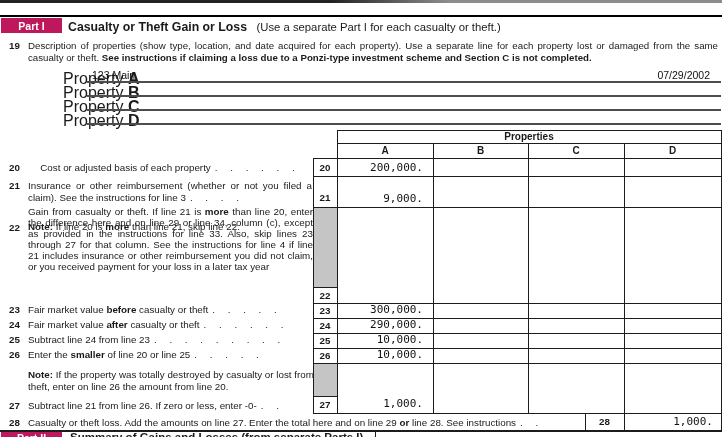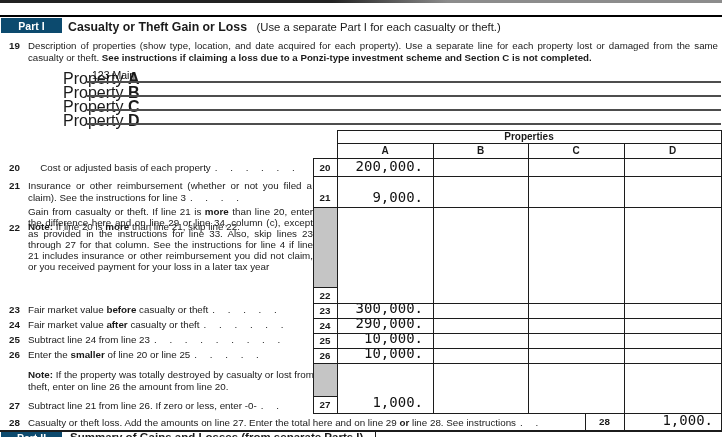--- a/index.html
+++ b/index.html
@@ -8,26 +8,26 @@
   .abs{position:absolute;}
   .hl,.vl{position:absolute;background:#1c1c1c;}
   .gray{position:absolute;background:#c5c5c5;}
   .ln{position:absolute;left:2px;width:18px;text-align:right;font-weight:bold;font-size:9.8px;}
   .txt{position:absolute;left:28px;width:284px;font-size:9.8px;line-height:12.4px;text-align:justify;}
   .txt b{font-weight:bold;}
   .ncell{position:absolute;display:flex;align-items:center;justify-content:center;
          font-weight:bold;font-size:9.8px;box-sizing:border-box;}
   .vcell{position:absolute;display:flex;align-items:flex-end;justify-content:flex-end;
          padding:0 10px 2px 0;box-sizing:border-box;
-         font-family:"DejaVu Sans Mono",monospace;font-size:14px;color:#111;}
+         font-family:"DejaVu Sans Mono",monospace;font-size:11px;color:#111;}
   .mono{font-family:Liberation Sans, sans-serif;font-size:10.5px;color:#111;}
   .dots{letter-spacing:5px;margin-left:4px;white-space:nowrap;}
   .colhead{position:absolute;display:flex;align-items:center;justify-content:center;
            font-weight:bold;font-size:10px;}
-  .badge{position:absolute;background:#0c4a6e;color:#fff;font-weight:bold;
+  .badge{position:absolute;background:#be185d;color:#fff;font-weight:bold;
          display:flex;align-items:center;justify-content:center;font-size:10.5px;}
   .plabel{position:absolute;left:63px;font-size:16px;}
 </style>
 </head>
 <body>
 
 <div id="page">
 
   <div class="abs" style="left:0;top:0;width:722px;height:3px;background:linear-gradient(90deg,#222 0%,#222 46%,#8c8c8c 62%,#8c8c8c 100%);"></div>
   <div class="hl" style="left:0;top:15px;width:722px;height:2px;background:#000;"></div>
@@ -39,20 +39,21 @@
   </div>
 
   <div class="ln" style="top:40px;">19</div>
   <div class="txt" style="left:28px;top:40px;width:690px;font-size:9.7px;line-height:11.6px;">
     <span>Description of properties (show type, location, and date acquired for each property). Use a separate line for each property lost or damaged from the same casualty or theft. </span><b>See instructions if claiming a loss due to a Ponzi-type investment scheme and Section C is not completed.</b>
   </div>
 
   <div class="plabel" style="top:70px;">
     <span>Property</span> <b>A</b></div>
   <div class="abs mono" style="left:92px;top:69px;">123 Main</div>
+  <div class="abs mono" style="left:560px;top:69px;width:150px;text-align:right;">07/29/2002</div>
   <div class="hl" style="left:87px;top:81px;width:634px;height:1.5px;background:#4d4d4d;"></div>
 
   <div class="plabel" style="top:84px;">
     <span>Property</span> <b>B</b></div>
   <div class="abs mono" style="left:92px;top:83px;"></div>
   <div class="hl" style="left:87px;top:95px;width:634px;height:1.5px;background:#4d4d4d;"></div>
 
   <div class="plabel" style="top:98px;">
     <span>Property</span> <b>C</b></div>
   <div class="abs mono" style="left:92px;top:97px;"></div>

